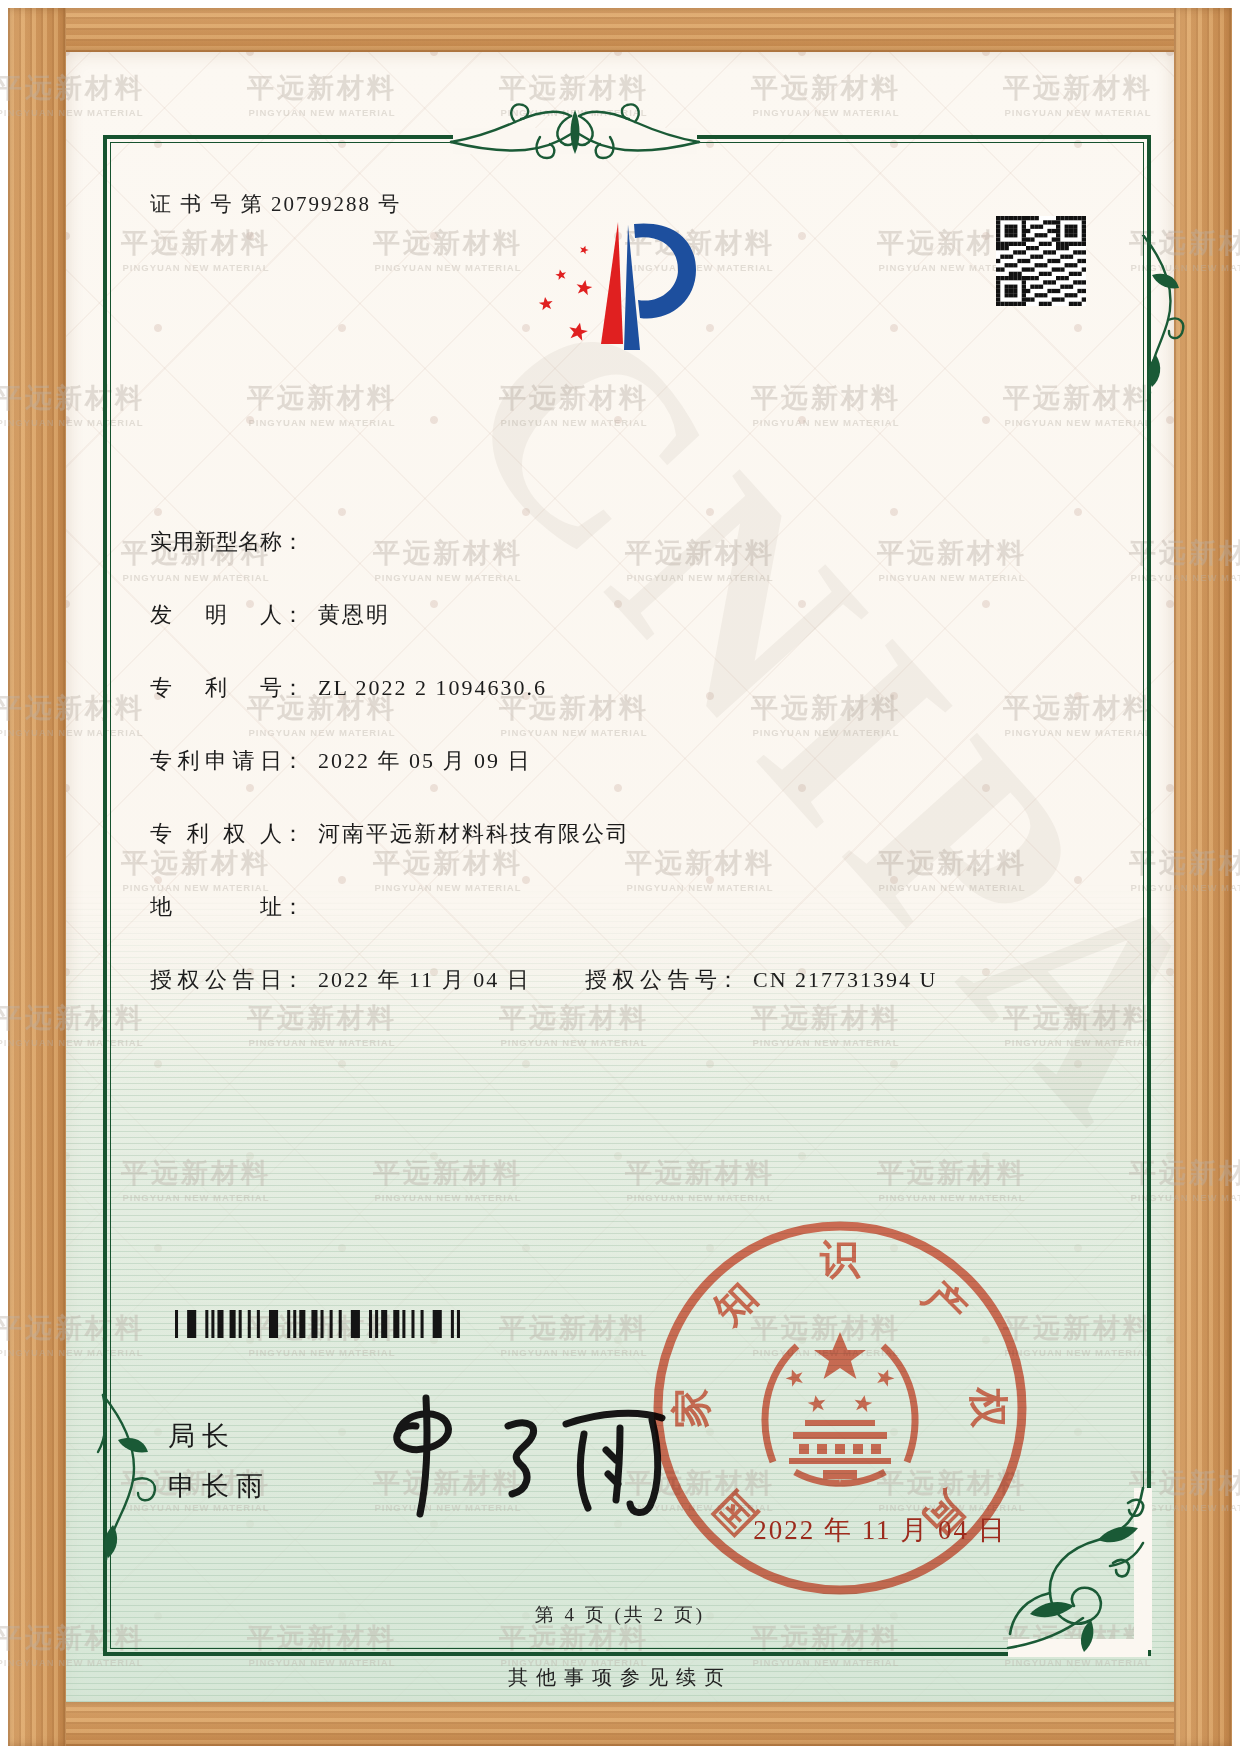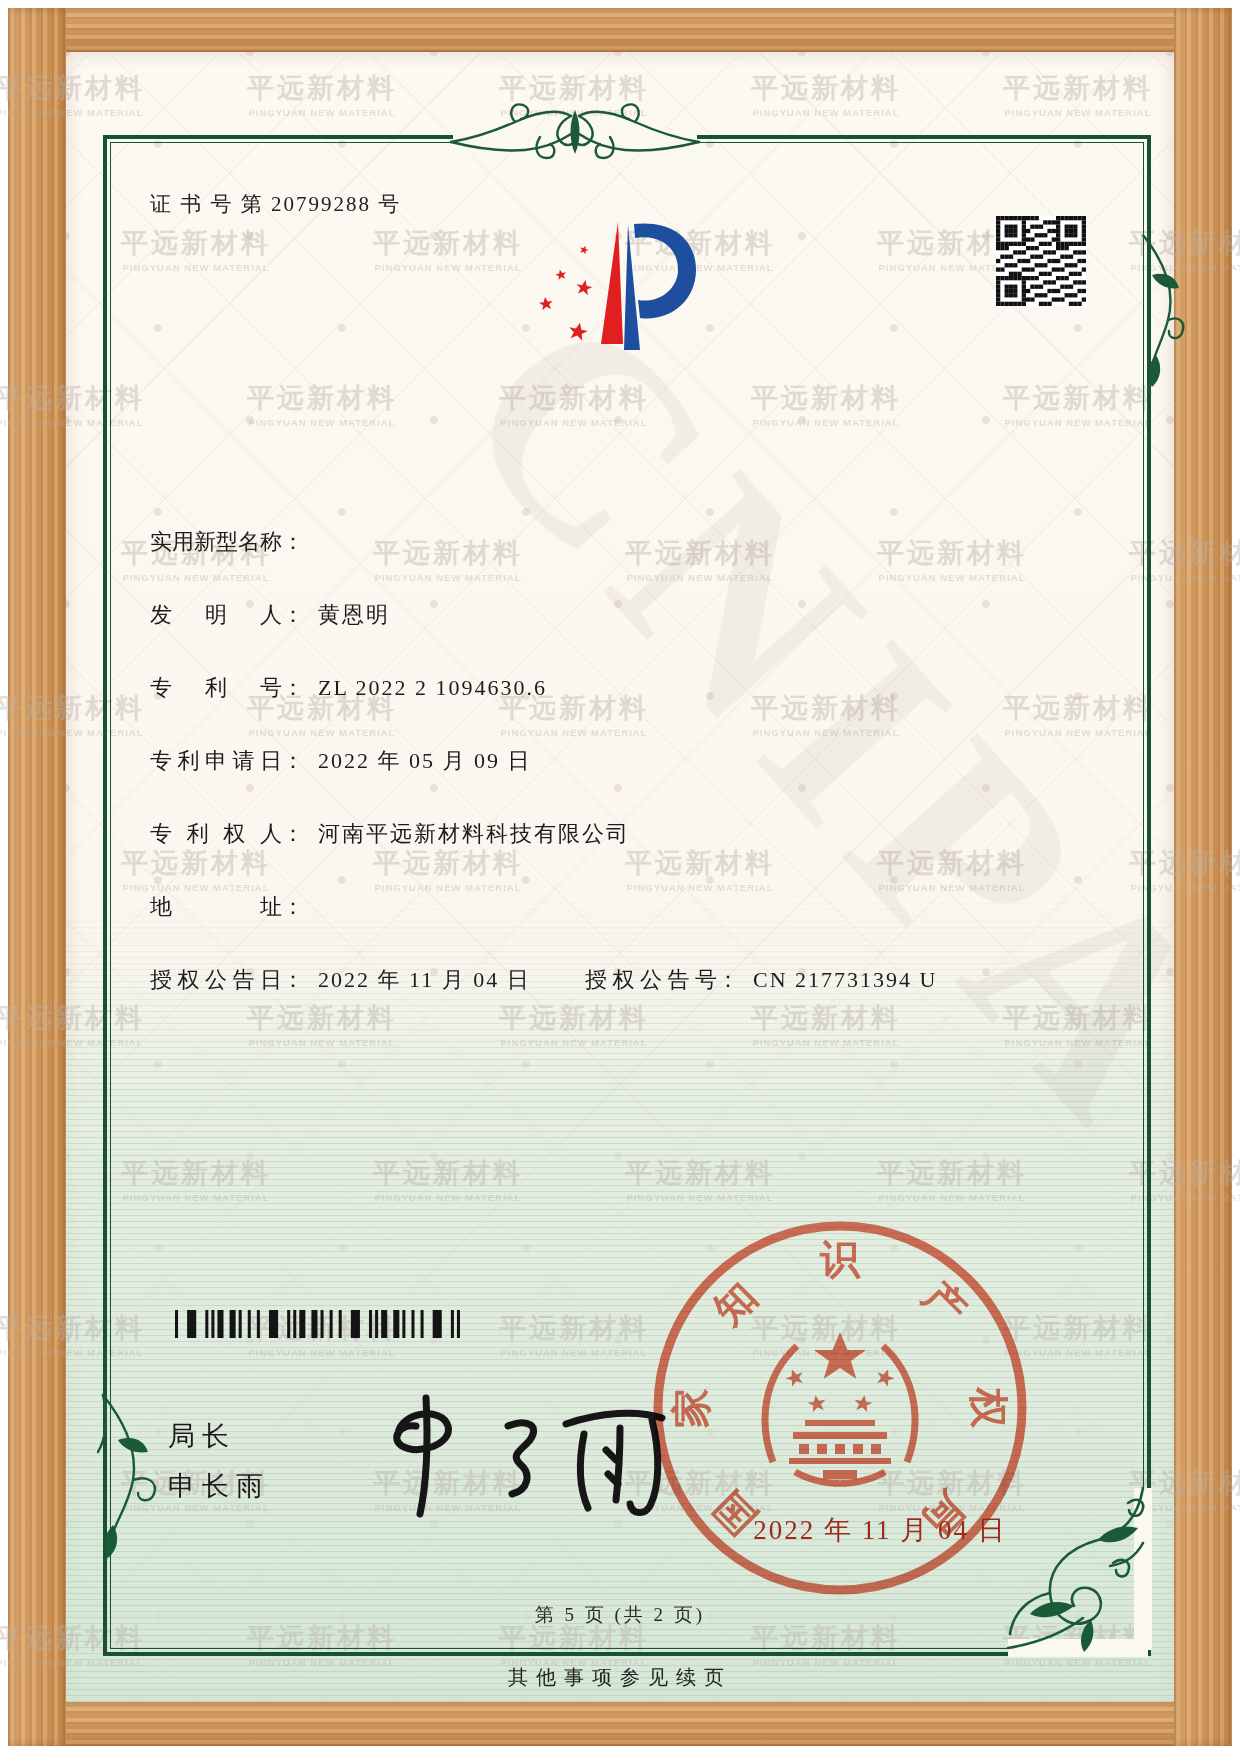--- a/index.html
+++ b/index.html
@@ -769,16 +769,16 @@
         <path d="M38,162 C22,120 30,75 62,46"></path>
         <path d="M172,162 C188,120 180,75 148,46"></path>
         <path d="M60,172 C78,182 98,184 105,183"></path>
         <path d="M150,172 C132,182 112,184 105,183"></path>
       </g>
       <rect x="88" y="170" width="34" height="9"></rect>
     </svg>
   </div>
   <div class="seal-date">2022 年 11 月 04 日</div>
 
-  <div class="page-ind">第 5 页 (共 2 页)</div>
+  <div class="page-ind">第 4 页 (共 2 页)</div>
   <div class="footer-note">其他事项参见续页</div>
 
 </div>
 
 </body></html>

